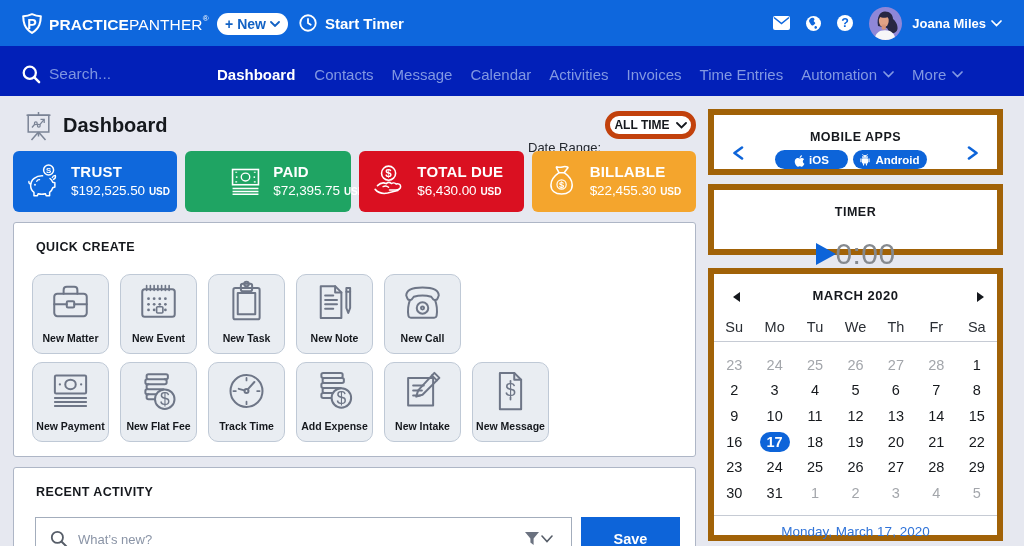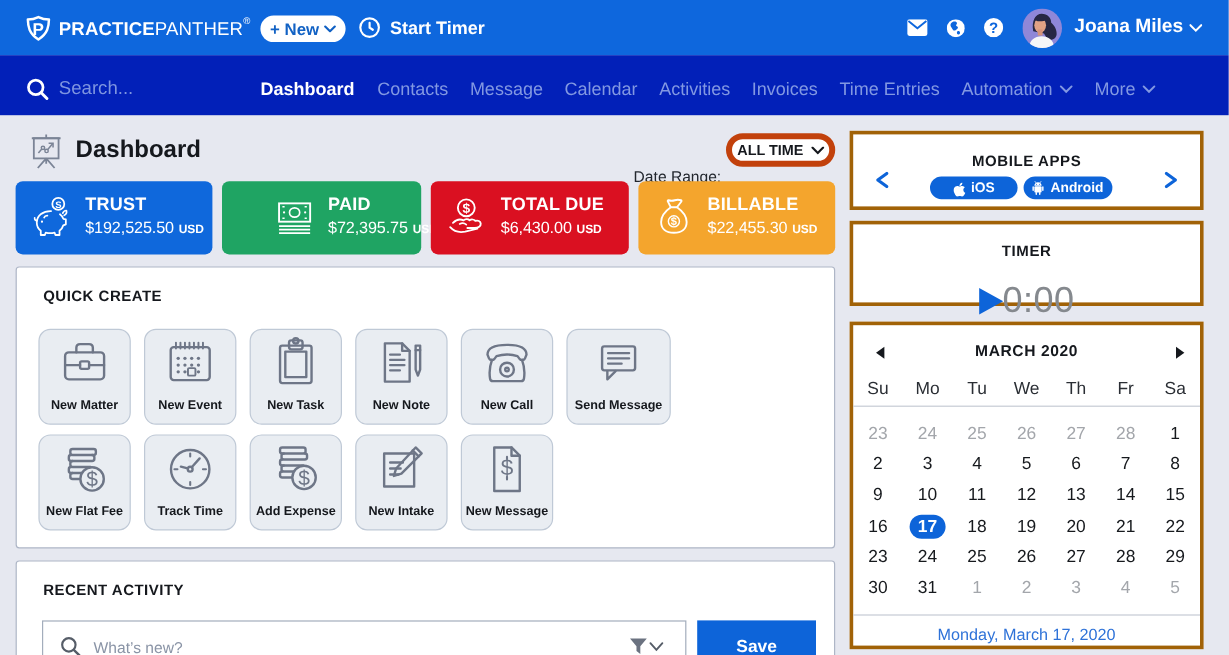--- a/index.html
+++ b/index.html
@@ -7,21 +7,21 @@
 body { font-family:"Liberation Sans", sans-serif; background:#e6e8f0; position:relative; }
 .topbar { position:absolute; left:0; top:0; width:1024px; height:46px; background:#0e67dd; }
 .navbar { position:absolute; left:0; top:46px; width:1024px; height:50px; background:#0220b8; }
 .brand { position:absolute; left:21px; top:12px; display:flex; align-items:center; }
 .brandtxt { color:#fff; font-size:15.5px; letter-spacing:0.1px; margin-left:6px; }
 .brandtxt b { font-weight:bold; }
 .reg { font-size:8px; vertical-align:9px; }
 .newbtn { position:absolute; left:217px; top:13px; width:71px; height:22px; background:#fff; border-radius:11px; color:#1262c4; font-weight:bold; font-size:14px; display:flex; align-items:center; justify-content:center; gap:4px; }
 .starttimer { position:absolute; left:299px; top:14px; display:flex; align-items:center; gap:8px; color:#fff; font-weight:bold; font-size:15px; }
 .topright { position:absolute; right:22px; top:0; height:46px; display:flex; align-items:center; gap:16px; }
-.uname { color:#fff; font-weight:bold; font-size:16px; display:flex; align-items:center; gap:5px; margin-left:-6px; }
+.uname { color:#fff; font-weight:bold; font-size:13px; display:flex; align-items:center; gap:5px; margin-left:-6px; }
 .searchbar { position:absolute; left:22px; top:49px; height:50px; display:flex; align-items:center; gap:8px; color:#7e95e0; font-size:15.5px; }
 .nav { position:absolute; left:217px; top:49px; height:50px; display:flex; align-items:center; color:#8298e2; font-size:15px; }
 .nav .it { margin-right:18px; }
 .nav .active { color:#fff; font-weight:bold; margin-right:19px; }
 .nav .drop { display:inline-flex; align-items:center; gap:6px; }
 .hdrrow { position:absolute; left:13px; top:109px; width:683px; height:36px; }
 .hicon { position:absolute; left:12px; top:2px; }
 .htitle { position:absolute; left:50px; top:5px; font-size:20px; font-weight:bold; color:#15181d; }
 .daterange { position:absolute; right:95px; top:11px; font-size:13px; color:#23272e;margin-top:20px; }
 .dpill { position:absolute; right:0px; top:2px; width:91px; height:28px; background:#fff; border:5px solid #c2410c; border-radius:14.5px; display:flex; align-items:center; justify-content:center; gap:6px; font-size:12px; font-weight:bold; color:#15181d; }
@@ -42,21 +42,21 @@
 .qcrow { position:absolute; left:18px; display:flex; gap:11px; }
 .row1 { top:51px; }
 .row2 { top:139px; }
 .qbtn { width:77px; height:80px; background:#e9edf2; border:1px solid #bfc9d6; border-radius:10px; display:flex; flex-direction:column; align-items:center; justify-content:flex-start; padding-top:3px; }
 .qbtn.wide { width:87px; }
 .qbtn .lbl { font-size:10.5px; font-weight:bold; color:#15181d; margin-top:4px; white-space:nowrap; }
 .ra { top:467px; height:93px; }
 .rsearch { position:absolute; left:21px; top:49px; width:537px; height:44px; background:#fff; border:1px solid #a3adbc; display:flex; align-items:center; padding-left:14px; gap:10px; }
 .rsearch .ph { color:#8a94a6; font-size:13px; }
 .savebtn { position:absolute; left:567px; top:49px; width:99px; height:44px; background:#0d64d9; color:#fff; font-size:14.5px; font-weight:bold; display:flex; align-items:center; justify-content:center; }
-.scard2 { position:absolute; left:708px; width:295px; background:#fff; border:3px solid #a16207; }
+.scard2 { position:absolute; left:708px; width:295px; background:#fff; border:6px solid #a16207; }
 .mobile { top:109px; height:66px; }
 .ctitle { text-align:center; font-size:12.5px; font-weight:bold; letter-spacing:0.5px; color:#15181d; }
 .timer { top:184px; height:71px; }
 .cal { top:268px; height:273px; }
 </style>
 </head>
 <body>
 <div class="topbar">
   <div class="brand">
     <svg width="22" height="23" viewBox="0 0 34 34">
@@ -260,30 +260,32 @@
       </div>
     <div class="qbtn">
         <svg width="55" height="50" viewBox="0 0 40 40" fill="none" stroke="#6e7687" stroke-width="1.6" stroke-linecap="round" stroke-linejoin="round">
           <path d="M7 14 C7 9.5 12 7.5 20 7.5 C28 7.5 33 9.5 33 14 L32 16.5 C31.5 17.8 29.5 18 28.5 17 L27 15 C23 13.8 17 13.8 13 15 L11.5 17 C10.5 18 8.5 17.8 8 16.5 Z"></path>
           <path d="M10 17.5 C8.5 21.5 8 25.5 8.7 30 C8.8 31 9.7 31.7 10.7 31.7 H29.3 C30.3 31.7 31.2 31 31.3 30 C32 25.5 31.5 21.5 30 17.5"></path>
           <circle cx="20" cy="24" r="4.6"></circle>
           <circle cx="20" cy="24" r="1.2"></circle>
         </svg>
         <div class="lbl">New Call</div>
       </div>
-    <div class="qbtn wide">
-        <svg width="55" height="50" viewBox="0 0 40 40" fill="none" stroke="#6e7687" stroke-width="1.6" stroke-linecap="round" stroke-linejoin="round">
-          <rect x="9" y="8.5" width="22" height="16" rx="1.5"></rect>
-          <path d="M12.5 25 V30.5 L18 25"></path>
-          <path d="M13 13 H27 M13 16.5 H27 M13 20 H22"></path>
-        </svg>
-        <div class="lbl">Send Message</div>
-      </div>
   </div>
   <div class="qcrow row2">
+    <div class="qbtn">
+        <svg width="55" height="50" viewBox="0 0 40 40" fill="none" stroke="#6e7687" stroke-width="1.6" stroke-linecap="round" stroke-linejoin="round">
+          <rect x="7.5" y="7.5" width="25" height="14.5" rx="1"></rect>
+          <ellipse cx="20" cy="14.7" rx="4.2" ry="3.8"></ellipse>
+          <circle cx="11.5" cy="14.7" r="0.9" fill="#6e7687" stroke="none"></circle>
+          <circle cx="28.5" cy="14.7" r="0.9" fill="#6e7687" stroke="none"></circle>
+          <path d="M7.5 25.5 H32.5 M7.5 28.7 H32.5 M7.5 31.9 H32.5"></path>
+        </svg>
+        <div class="lbl">New Payment</div>
+      </div>
     <div class="qbtn">
         <svg width="55" height="50" viewBox="0 0 40 40" fill="none" stroke="#6e7687" stroke-width="1.6" stroke-linecap="round" stroke-linejoin="round">
           <path d="M12 6.5 H26 M12 6.5 C11 6.5 10.5 7 10.5 7.8 V9.2 C10.5 10 11 10.5 12 10.5 H26 C27 10.5 27.5 10 27.5 9.2 V7.8 C27.5 7 27 6.5 26 6.5"></path>
           <path d="M11 10.5 C10 10.5 9.5 11 9.5 11.8 V13.2 C9.5 14 10 14.5 11 14.5 H25 C26 14.5 26.5 14 26.5 13.2 V11.8 C26.5 11 26 10.5 25 10.5"></path>
           <path d="M12 14.5 C11 14.5 10.5 15 10.5 15.8 V17.2 C10.5 18 11 18.5 12 18.5 H24"></path>
           <path d="M11 18.5 C10 18.5 9.5 19 9.5 19.8 V21.2 C9.5 22 10 22.5 11 22.5 H18"></path>
           <path d="M12 22.5 C11 22.5 10.5 23 10.5 23.8 V25.2 C10.5 26 11 26.5 12 26.5 H17.5"></path>
           <circle cx="25" cy="26.5" r="7.8" fill="#e9edf2"></circle>
           <text x="25" y="31.5" text-anchor="middle" font-family="Liberation Sans" font-size="14" fill="#6e7687" stroke="none">$</text>
         </svg>

